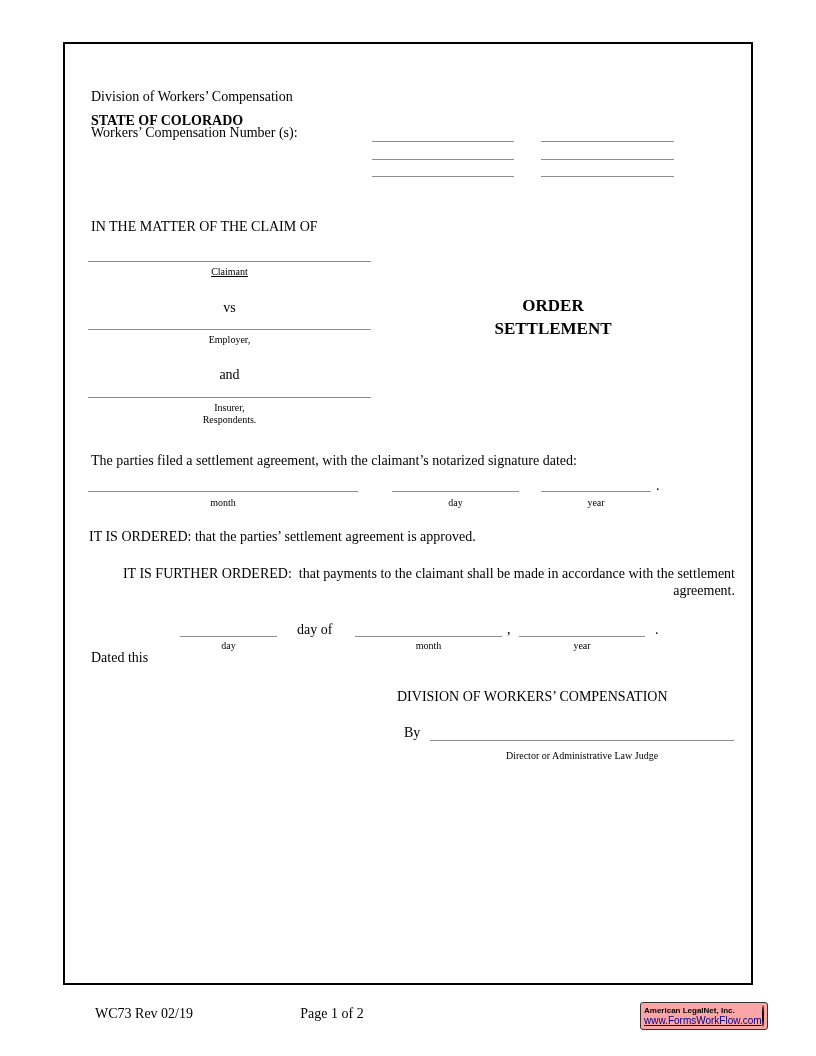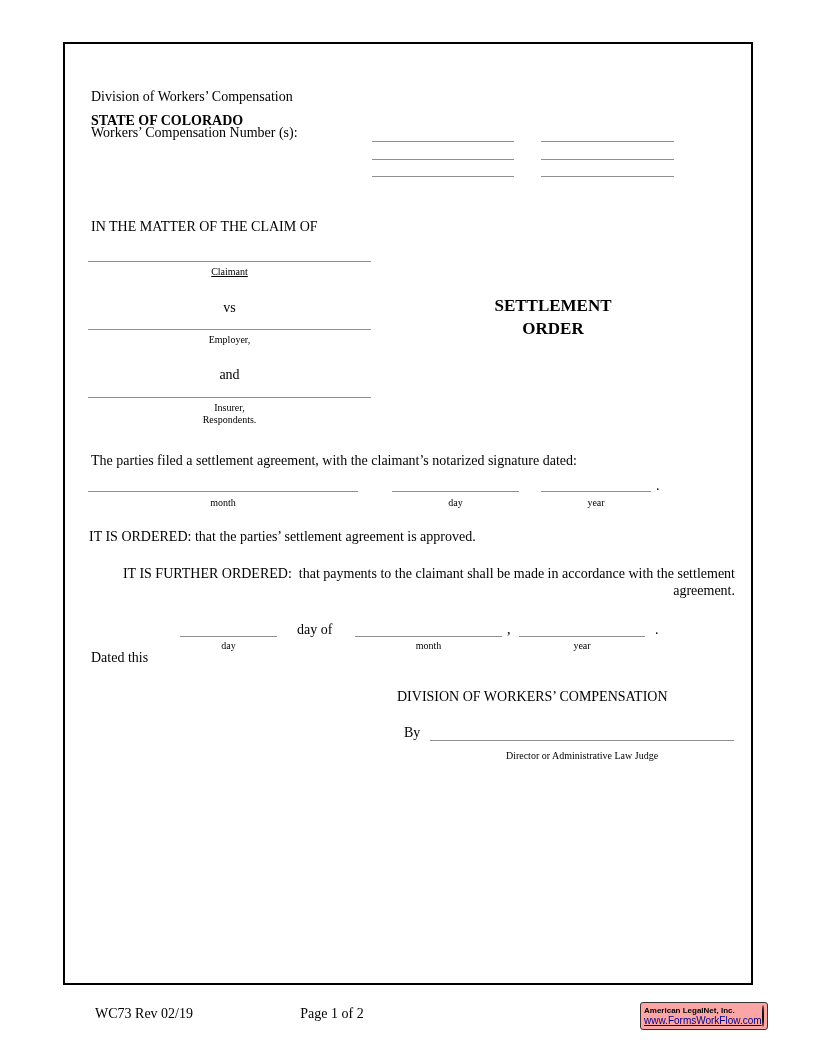--- a/index.html
+++ b/index.html
@@ -51,22 +51,22 @@
 <div class="bline" style="left:88px; top:316px; width:283px;"></div>
 <div class="txt small center" style="left:88px; top:334px; width:283px;">Employer,</div>
 
 <div class="txt center" style="left:88px; top:366px; width:283px;">and</div>
 
 <div class="bline" style="left:88px; top:384px; width:283px;"></div>
 <div class="txt small center" style="left:88px; top:402px; width:283px;">Insurer,</div>
 <div class="txt small center" style="left:88px; top:414px; width:283px;">Respondents.</div>
 
 <div class="title-block">
+  <div>ORDER</div>
   <div>SETTLEMENT</div>
-  <div>ORDER</div>
 </div>
 
 <div class="txt" style="left:91px; top:452px;">The parties filed a settlement agreement, with the claimant’s notarized signature dated:</div>
 
 <div class="bline" style="left:88px; top:478px; width:270px;"></div>
 <div class="bline" style="left:392px; top:478px; width:127px;"></div>
 <div class="bline" style="left:541px; top:478px; width:110px;"></div>
 <div class="txt" style="left:656px; top:477px;">.</div>
 <div class="txt small center" style="left:88px; top:497px; width:270px;">month</div>
 <div class="txt small center" style="left:392px; top:497px; width:127px;">day</div>

